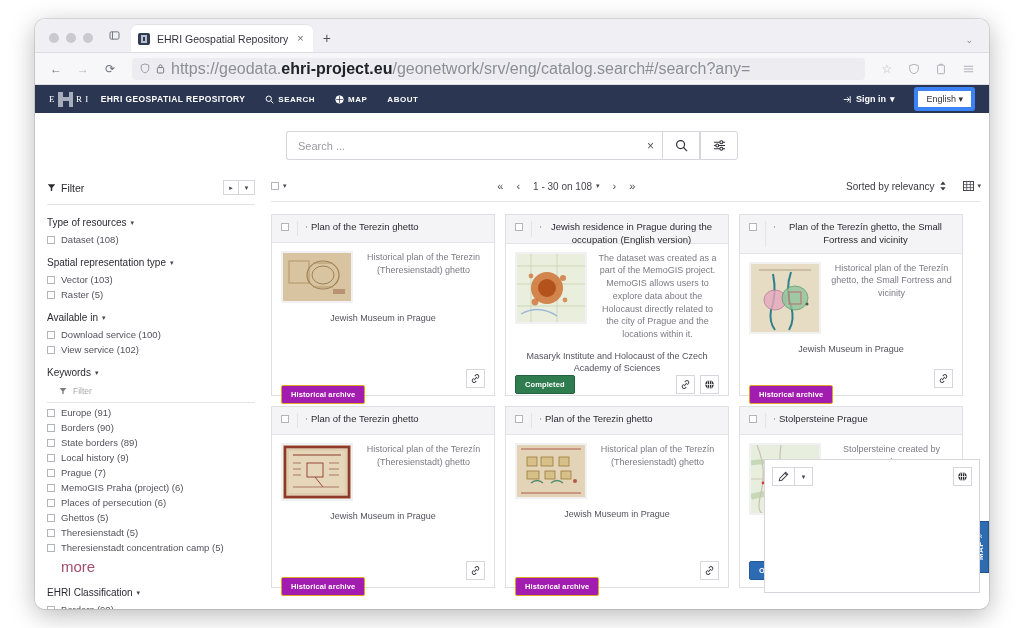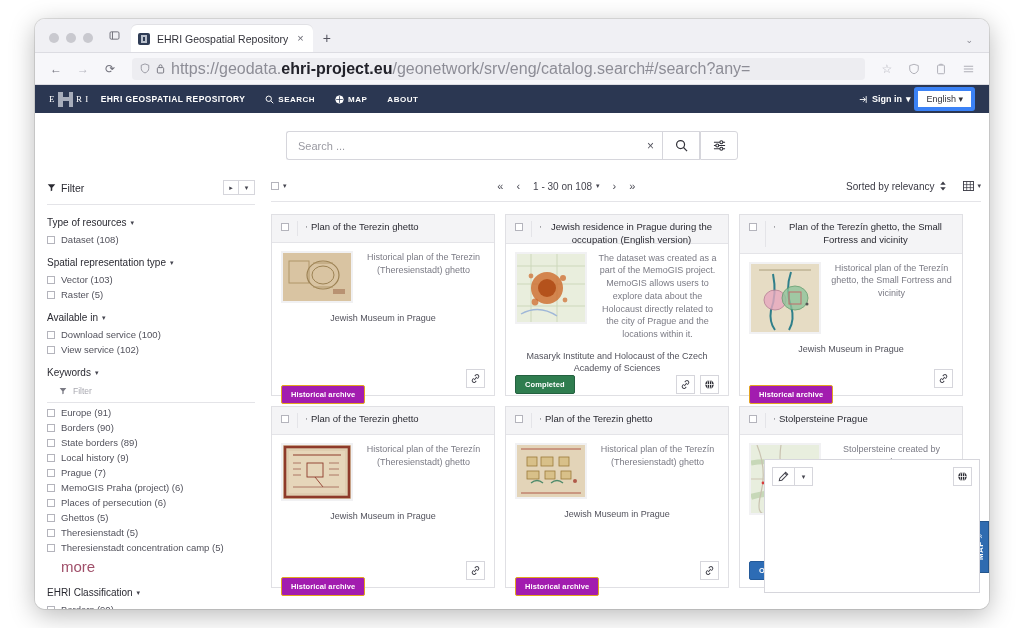--- a/index.html
+++ b/index.html
@@ -89,21 +89,21 @@
   .logo-mark i {
     position: absolute; background: #a7adbb; display: block;
   }
   .logo-mark i.l { left: 0; top: 0; width: 4.5px; height: 15px; }
   .logo-mark i.r { right: 0; top: 0; width: 4.5px; height: 15px; }
   .logo-mark i.b { left: 4px; top: 5.5px; width: 7px; height: 4px; }
   .brand { font-size: 8.5px; font-weight: 700; letter-spacing: .4px; margin-right: 20px; }
   .appnav { display: flex; align-items: center; gap: 20px; }
   .appnav a { font-size: 8px; font-weight: 700; letter-spacing: .5px; color: #fff; text-decoration: none;
     display: flex; align-items: center; gap: 4px; }
-  .appbar-right { margin-left: auto; display: flex; align-items: center; gap: 4px; }
+  .appbar-right { margin-left: auto; display: flex; align-items: center; gap: 20px; }
   .signin { font-size: 9px; font-weight: 700; display: flex; align-items: center; gap: 4px; }
   .lang {
     background: #fff; color: #32323a; font-size: 9px; border: 4px solid #3b82f6;
     border-radius: 3px; padding: 3px 8px;
   }
 
   
   .searchrow { padding: 18px 0 0 0; display: flex; justify-content: center; }
   .searchbox { display: flex; width: 452px; height: 29px; }
   .searchbox .field {

